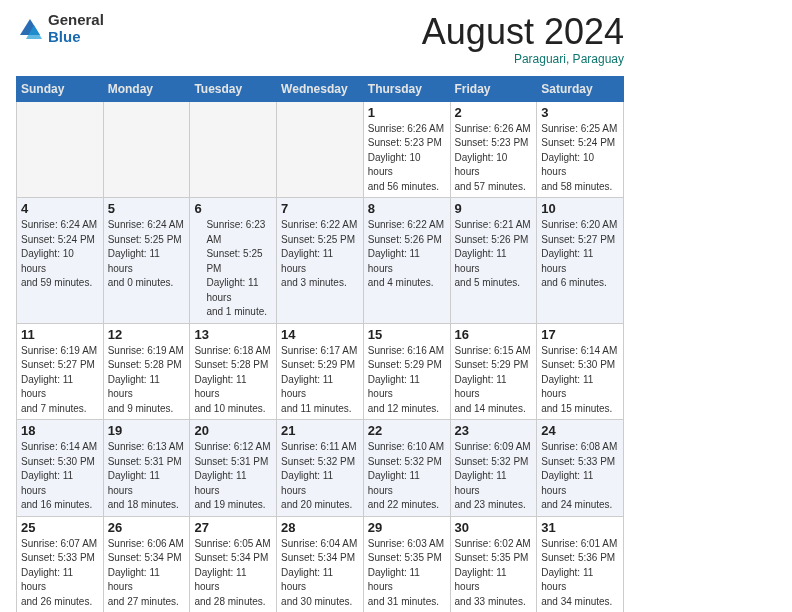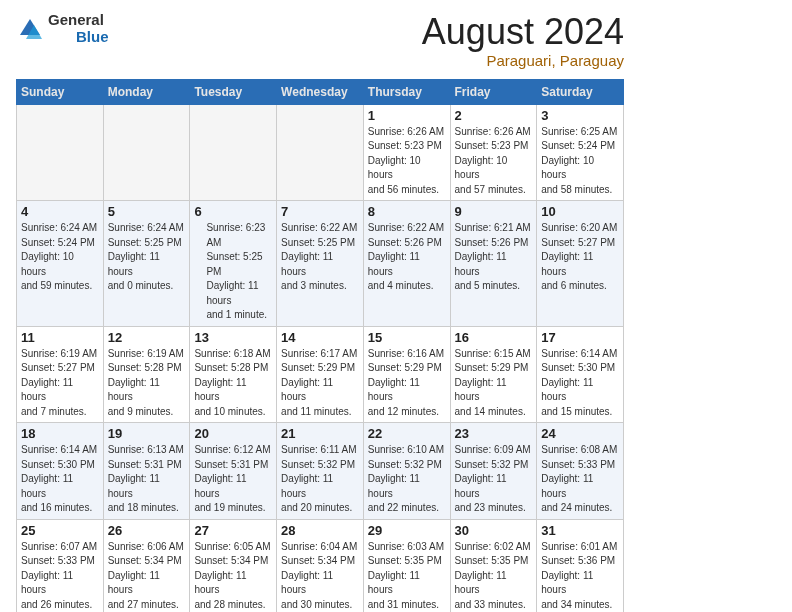--- a/index.html
+++ b/index.html
@@ -32,38 +32,37 @@
     }
     .logo-general {
       font-size: 15px;
       font-weight: bold;
       color: #333;
     }
     .logo-blue {
       font-size: 15px;
       font-weight: bold;
       color: #1a6ab0;
-      margin-left: 28px;
     }
     .logo-icon {
       width: 28px;
       height: 28px;
     }
     .title-block {
       text-align: right;
     }
     .month-title {
       font-size: 36px;
       font-weight: normal;
       color: #222;
       line-height: 1.1;
     }
     .location {
-      font-size: 15px;
-      color: #a16207;
+      font-size: 12px;
+      color: #0f766e;
     }
     table {
       width: 100%;
       border-collapse: collapse;
       table-layout: fixed;
     }
     th {
       background-color: #2a6db5;
       color: #e5e5e5;
       font-size: 12px;

